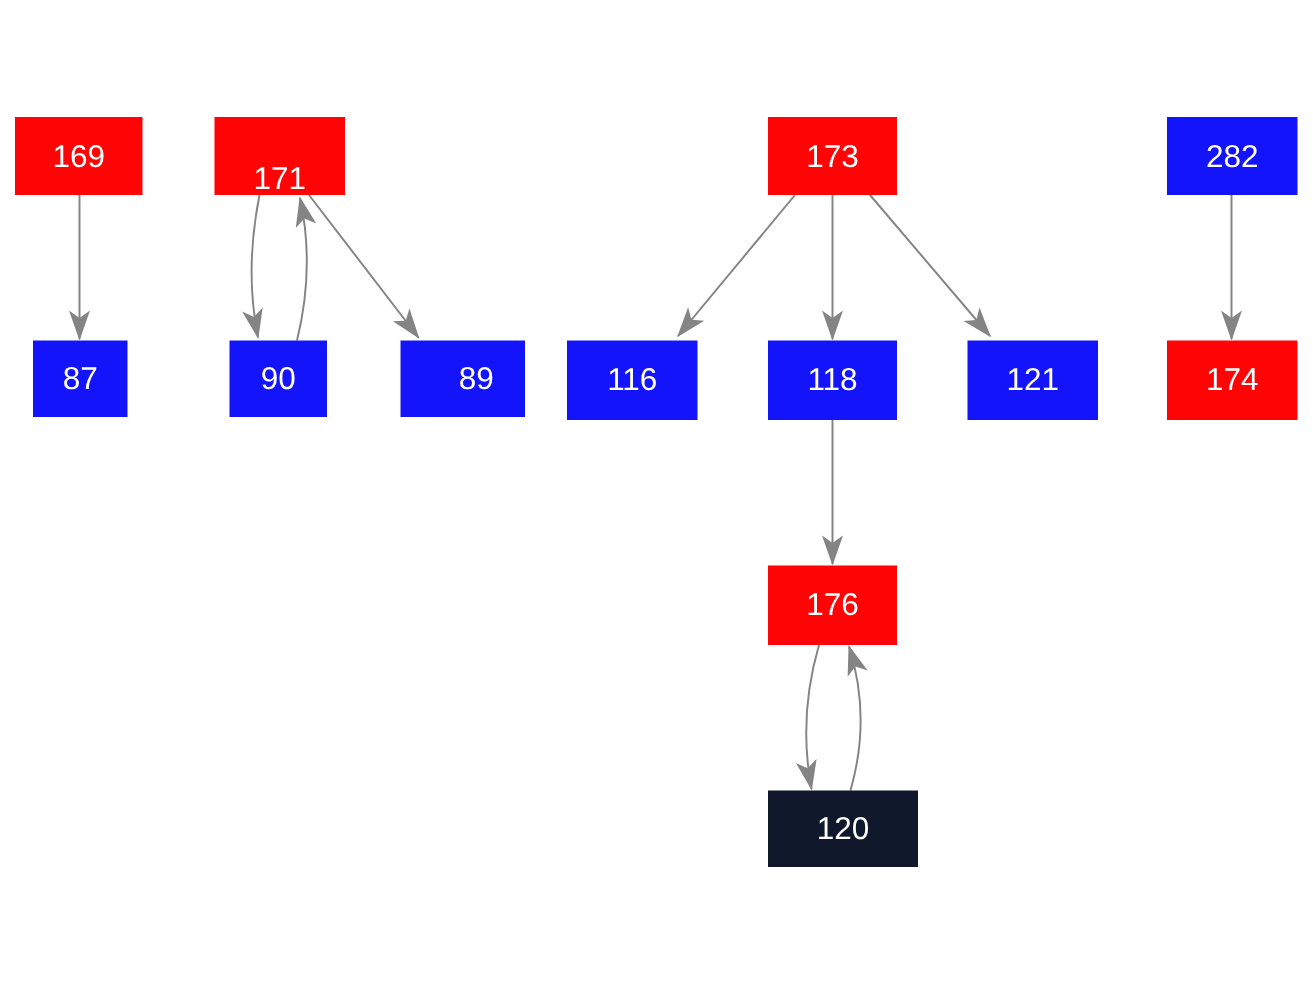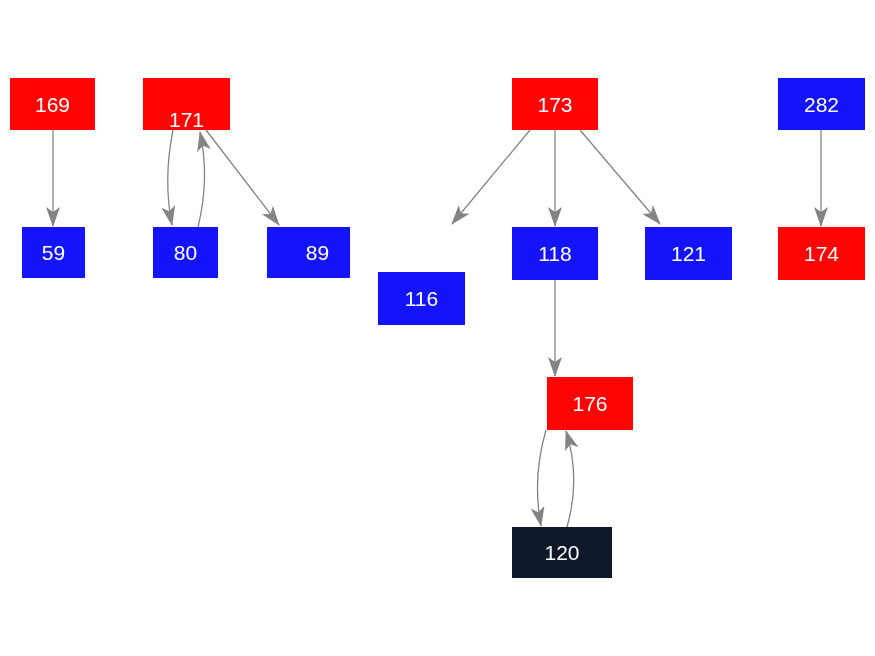--- a/index.html
+++ b/index.html
@@ -71,40 +71,40 @@
       <div class="node" style="left: 143px; top: 78px; width: 87px; height: 52px; background: rgb(254, 4, 4); align-items: flex-end;">
         <span>171</span>
       </div>
       <div class="node" style="left: 512px; top: 78px; width: 86px; height: 52px; background: rgb(254, 4, 4);">
         <span>173</span>
       </div>
       <div class="node" style="left: 778px; top: 78px; width: 87px; height: 52px; background: rgb(20, 20, 250);">
         <span>282</span>
       </div>
       <div class="node" style="left: 22px; top: 227px; width: 63px; height: 51px; background: rgb(20, 20, 250);">
-        <span>59</span>
+        <span>87</span>
       </div>
       <div class="node" style="left: 153px; top: 227px; width: 65px; height: 51px; background: rgb(20, 20, 250);">
-        <span>80</span>
+        <span>90</span>
       </div>
       <div class="node" style="left: 267px; top: 227px; width: 65px; height: 51px; background: rgb(20, 20, 250); padding-left: 18px;">
         <span>89</span>
       </div>
-      <div class="node" style="left: 378px; top: 227px; width: 87px; height: 53px; background: rgb(20, 20, 250); margin-top: 45px;">
+      <div class="node" style="left: 378px; top: 227px; width: 87px; height: 53px; background: rgb(20, 20, 250);">
         <span>116</span>
       </div>
       <div class="node" style="left: 512px; top: 227px; width: 86px; height: 53px; background: rgb(20, 20, 250);">
         <span>118</span>
       </div>
       <div class="node" style="left: 645px; top: 227px; width: 87px; height: 53px; background: rgb(20, 20, 250);">
         <span>121</span>
       </div>
       <div class="node" style="left: 778px; top: 227px; width: 87px; height: 53px; background: rgb(254, 4, 4);">
         <span>174</span>
       </div>
-      <div class="node" style="left: 512px; top: 377px; width: 86px; height: 53px; background: rgb(254, 4, 4); margin-left: 35px;">
+      <div class="node" style="left: 512px; top: 377px; width: 86px; height: 53px; background: rgb(254, 4, 4);">
         <span>176</span>
       </div>
       <div class="node" style="left: 512px; top: 527px; width: 100px; height: 51px; background: #0f172a;">
         <span>120</span>
       </div>
     </div>
 </div>
 
 </body></html>

